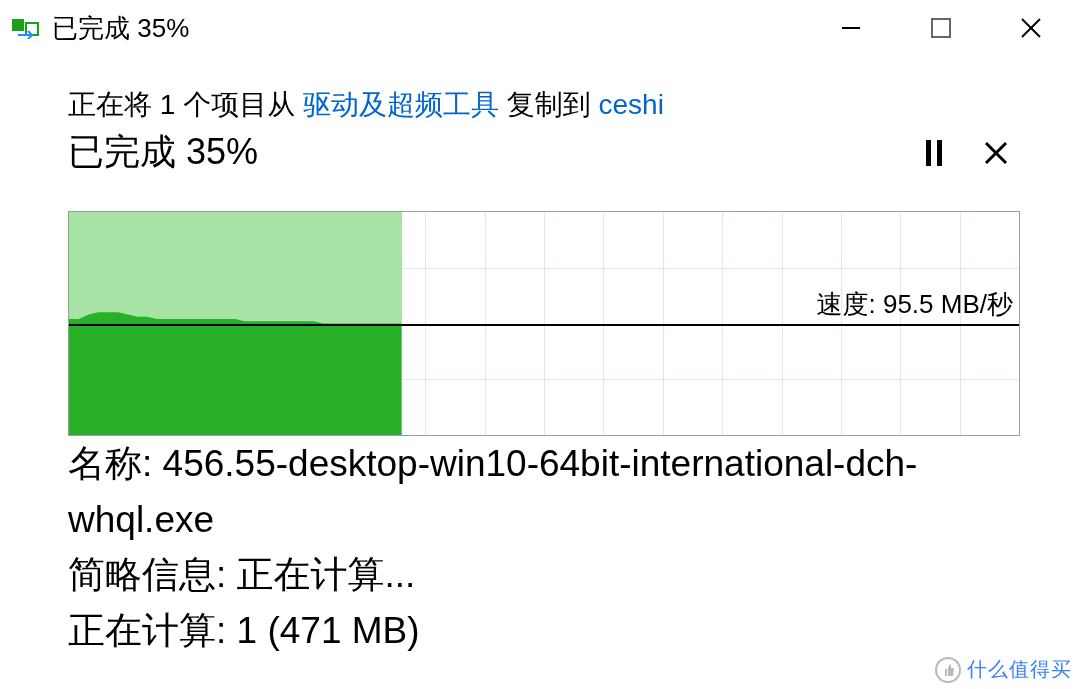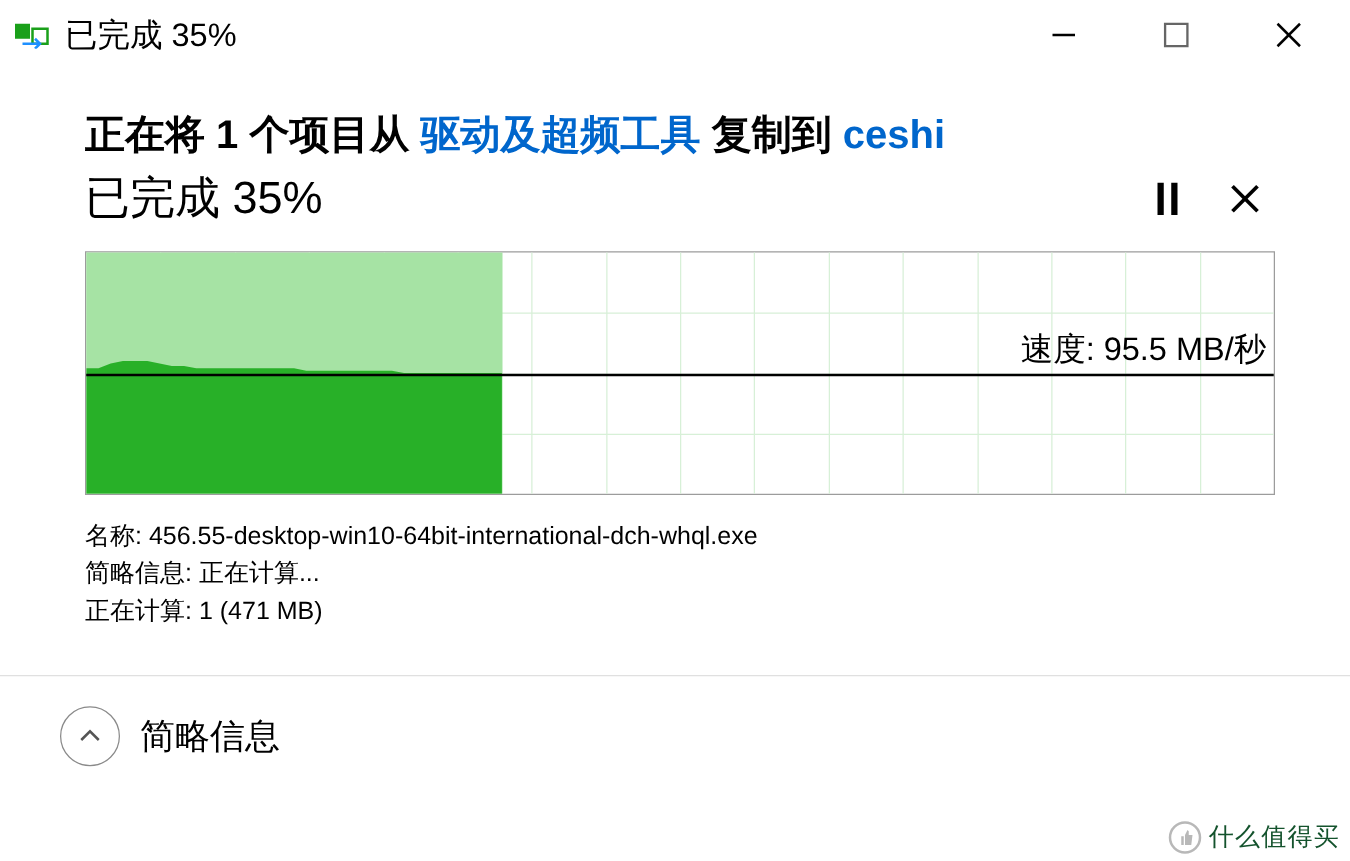--- a/index.html
+++ b/index.html
@@ -36,47 +36,46 @@
     display: flex;
     align-items: center;
     justify-content: center;
     cursor: default;
   }
   .win-btn svg { display: block; }
   .content {
     padding: 30px 60px 0 68px;
   }
   .desc-line {
-    font-size: 32px;
+    font-size: 28px;
     margin-bottom: 2px;
-    font-weight: bold;
   }
   .desc-line .link { color: #0066cc; }
   .progress-row {
     display: flex;
     align-items: center;
     margin-top: 4px;
   }
   .progress-title {
     font-size: 36px;
     flex: 1;
   }
   .prog-btn {
     width: 48px; height: 48px;
     display: flex;
     align-items: center;
     justify-content: center;
     margin-left: 14px;
   }
   .chart-wrap {
-    margin-top: 18px;
+    margin-top: 34px;
     border: 1px solid #9c9c9c;
     border-bottom: 1px solid #9c9c9c;
     position: relative;
-    height: 195px;
+    height: 225px;
     background: #ffffff;
   }
   .chart-grid {
     position: absolute;
     inset: 0;
     pointer-events: none;
   }
   .chart-grid .v, .chart-grid .h {
     position: absolute;
     background: #d7f0d7;
@@ -96,22 +95,21 @@
     background: #000;
   }
   .speed-text {
     position: absolute;
     right: 6px;
     font-size: 26px;
     transform: translateY(calc(-100% - 2px));
     background: transparent;
   }
   .info-block {
-    margin-top: 18px;
-    font-size: 20px;
+    font-size: 37px;
     line-height: 1.5;
   }
   .info-row .lbl { }
   .info-row .val { }
   .footer-sep {
     margin-top: 36px;
     border-top: 1px solid #e0e0e0;
   }
   .footer {
     padding: 24px 60px 0 48px;
@@ -125,21 +123,21 @@
     border-radius: 50%;
     display: flex;
     align-items: center;
     justify-content: center;
   }
   .footer-label { font-size: 28px; }
   .watermark {
     position: absolute;
     right: 8px; bottom: 6px;
     font-size: 20px;
-    color: #14532d;
+    color: #3b82f6;
     letter-spacing: 1px;
     display: flex;
     align-items: center;
     gap: 6px;
   }
   .watermark .thumb {
     width: 26px; height: 26px;
     border: 2px solid #b8b8b8;
     border-radius: 50%;
     display: flex;

